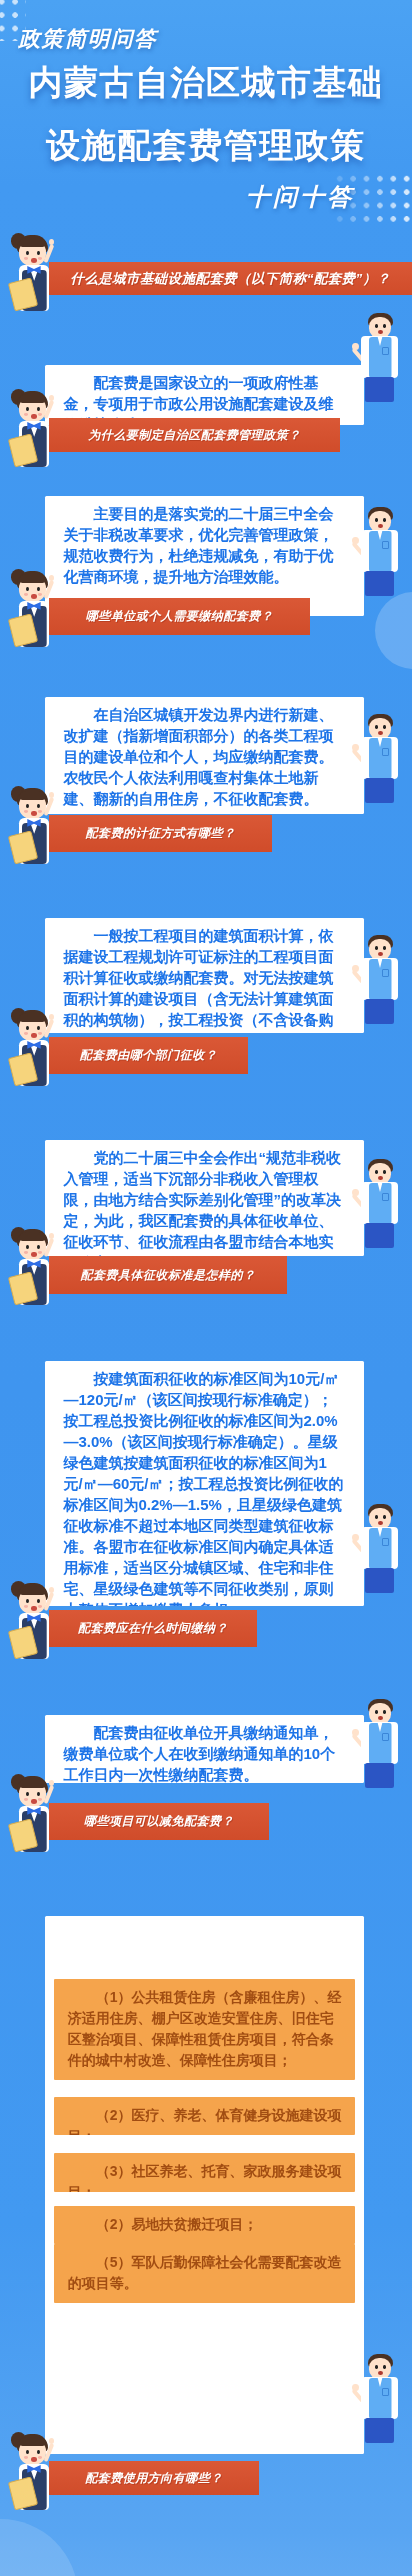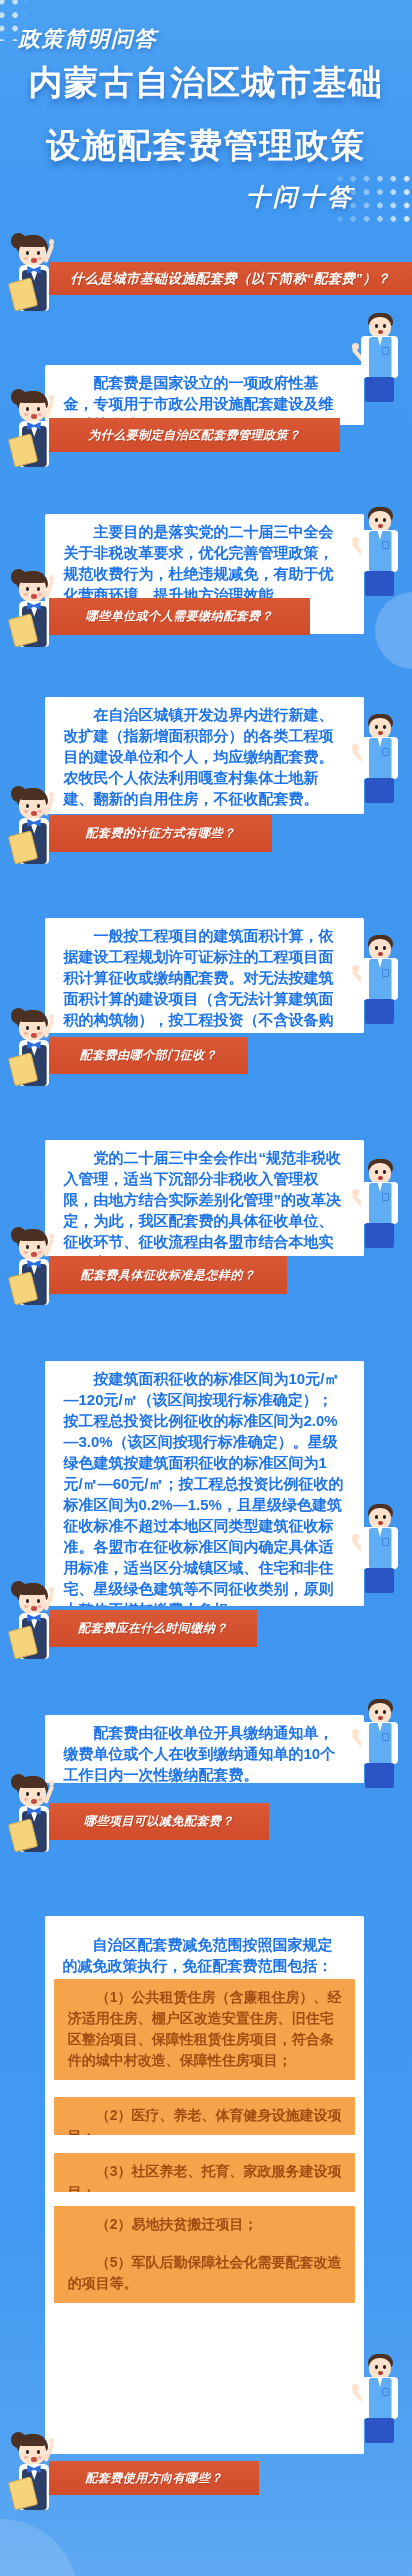--- a/index.html
+++ b/index.html
@@ -149,21 +149,21 @@
   <div class="fig w-arm"></div>
   <div class="fig w-hand"></div>
   <div class="fig w-body"></div>
   <div class="fig w-vest"></div>
   <div class="fig w-bow"></div>
   <div class="fig w-folder"></div>
 </div>
     <div class="q-banner" style="top:418px;width:291px;height:34px;">
       <span>为什么要制定自治区配套费管理政策？</span>
     </div>
-    <div class="a-box" style="top:470px;height:120px;">
+    <div class="a-box" style="top:452px;height:120px;">
       <p class="a-text">主要目的是落实党的二十届三中全会关于非税改革要求，优化完善管理政策，规范收费行为，杜绝违规减免，有助于优化营商环境，提升地方治理效能。</p>
     </div>
     <div class="fig-slot man" style="left:352px;top:507px;">
   <div class="fig m-hair"></div>
   <div class="fig m-head"></div>
   <div class="fig m-eye l"></div>
   <div class="fig m-eye r"></div>
   <div class="fig m-mouth"></div>
   <div class="fig m-hand"></div>
   <div class="fig m-arm"></div>
@@ -384,21 +384,20 @@
   <div class="fig w-hand"></div>
   <div class="fig w-body"></div>
   <div class="fig w-vest"></div>
   <div class="fig w-bow"></div>
   <div class="fig w-folder"></div>
 </div>
     <div class="q-banner" style="top:1803px;width:220px;height:37px;">
       <span>哪些项目可以减免配套费？</span>
     </div>
     <div class="a-box" style="top:1872px;height:538px;">
-      <p class="a-text abs" style="top:17.5px;">自治区配套费减免范围按照国家规定的减免政策执行，免征配套费范围包括：</p>
       <div class="item" style="top:63px;height:101px;">
         <p>（1）公共租赁住房（含廉租住房）、经济适用住房、棚户区改造安置住房、旧住宅区整治项目、保障性租赁住房项目，符合条件的城中村改造、保障性住房项目；</p>
       </div>
       <div class="item" style="top:181px;height:38px;">
         <p>（2）医疗、养老、体育健身设施建设项目；</p>
       </div>
       <div class="item" style="top:237px;height:39px;">
         <p>（3）社区养老、托育、家政服务建设项目；</p>
       </div>
       <div class="item" style="top:290px;height:38px;">

